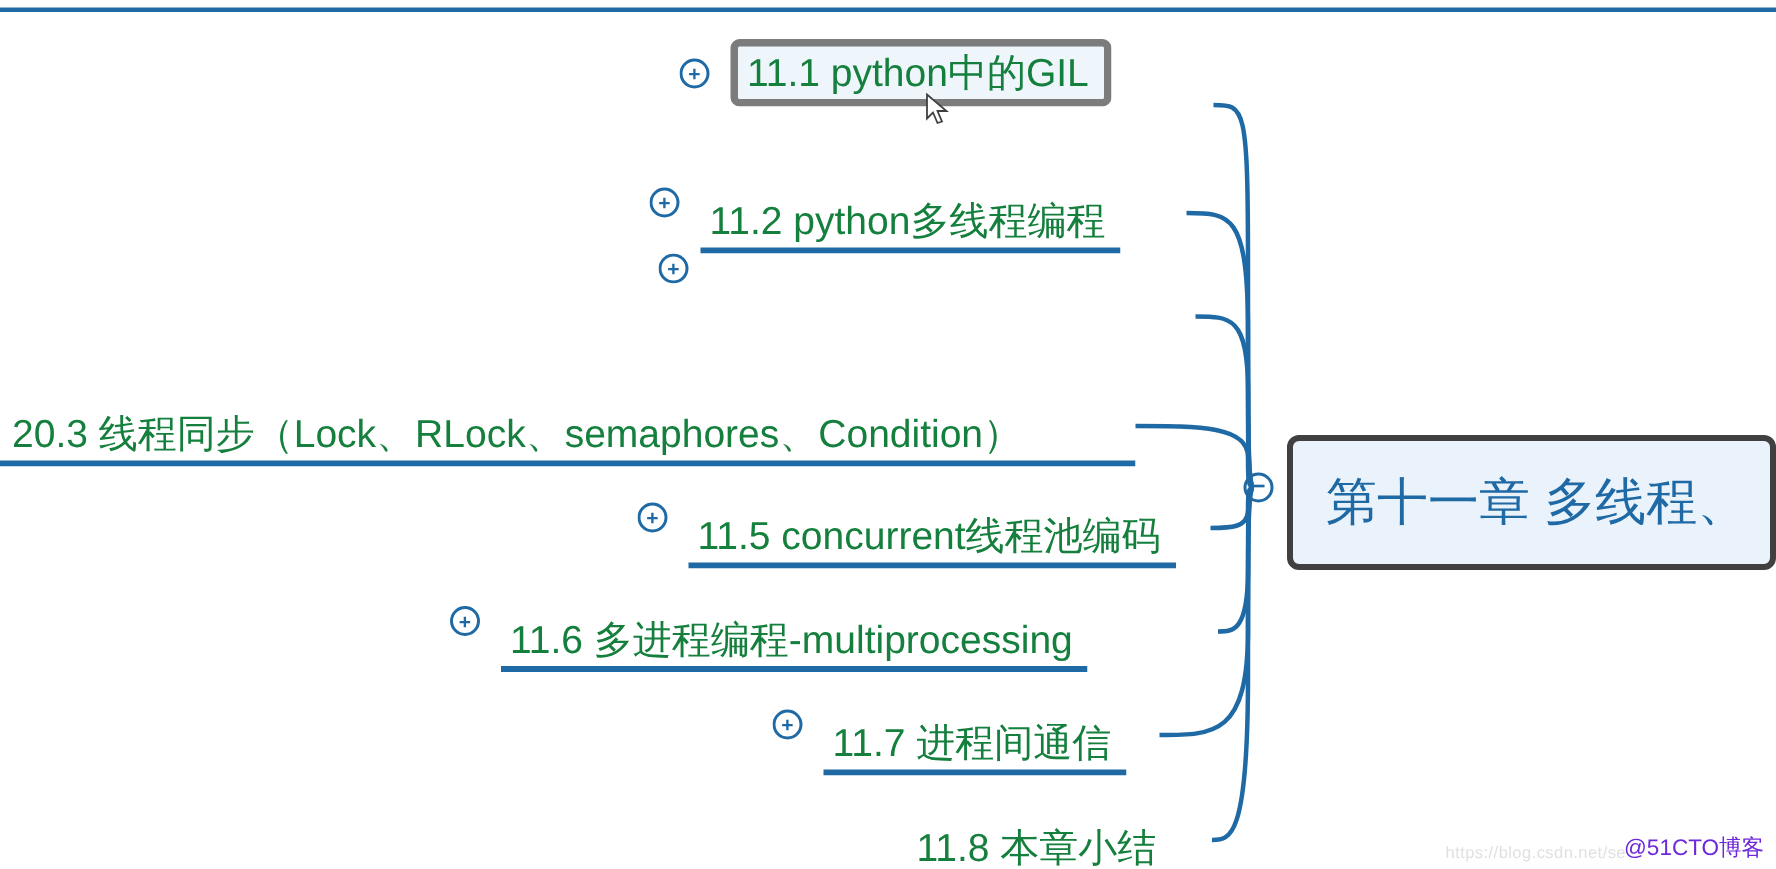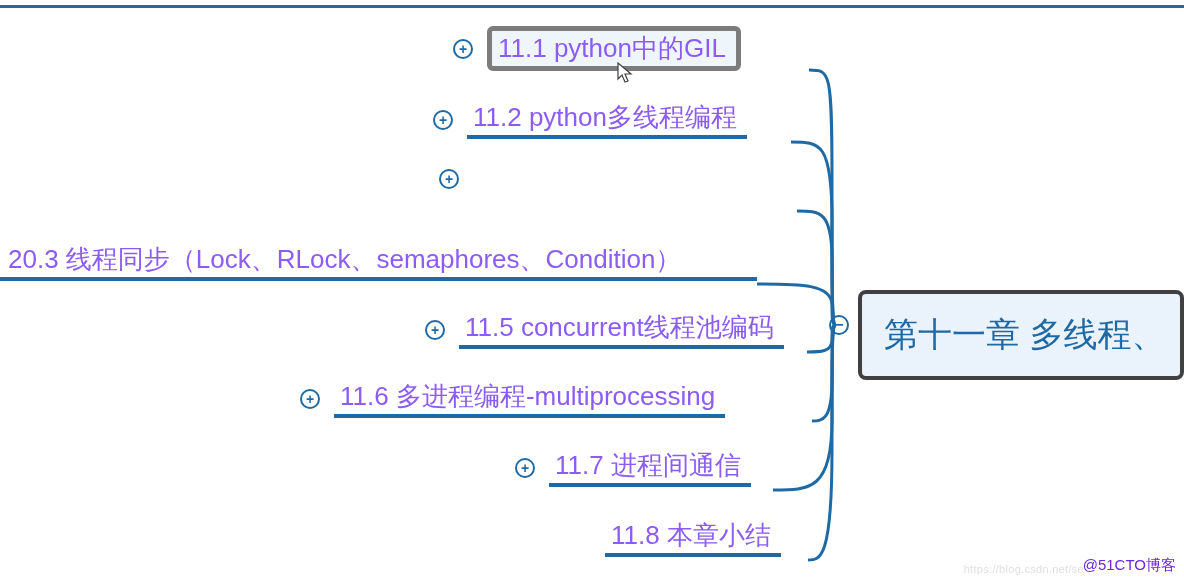--- a/index.html
+++ b/index.html
@@ -49,28 +49,29 @@
     display: inline-flex;
     align-items: center;
     justify-content: center;
     color: #1f6aa5;
     font-size: 16px;
     line-height: 1;
     font-weight: 700;
     flex: none;
   }
   .node-label {
-    color: #8b5cf6;
+    color: #15803d;
     font-size: 26px;
     white-space: nowrap;
     padding: 6px 10px 6px 6px;
   }
   .underline-box {
     display: inline-block;
     border-bottom: 4px solid #1f6aa5;
+    margin-top: 30px;
   }
   .selected-box {
     display: inline-block;
     border: 5px solid #7c7c7c;
     border-radius: 6px;
     background: #eef5fb;
   }
   .root-box {
     position: absolute;
     border: 4px solid #404040;

